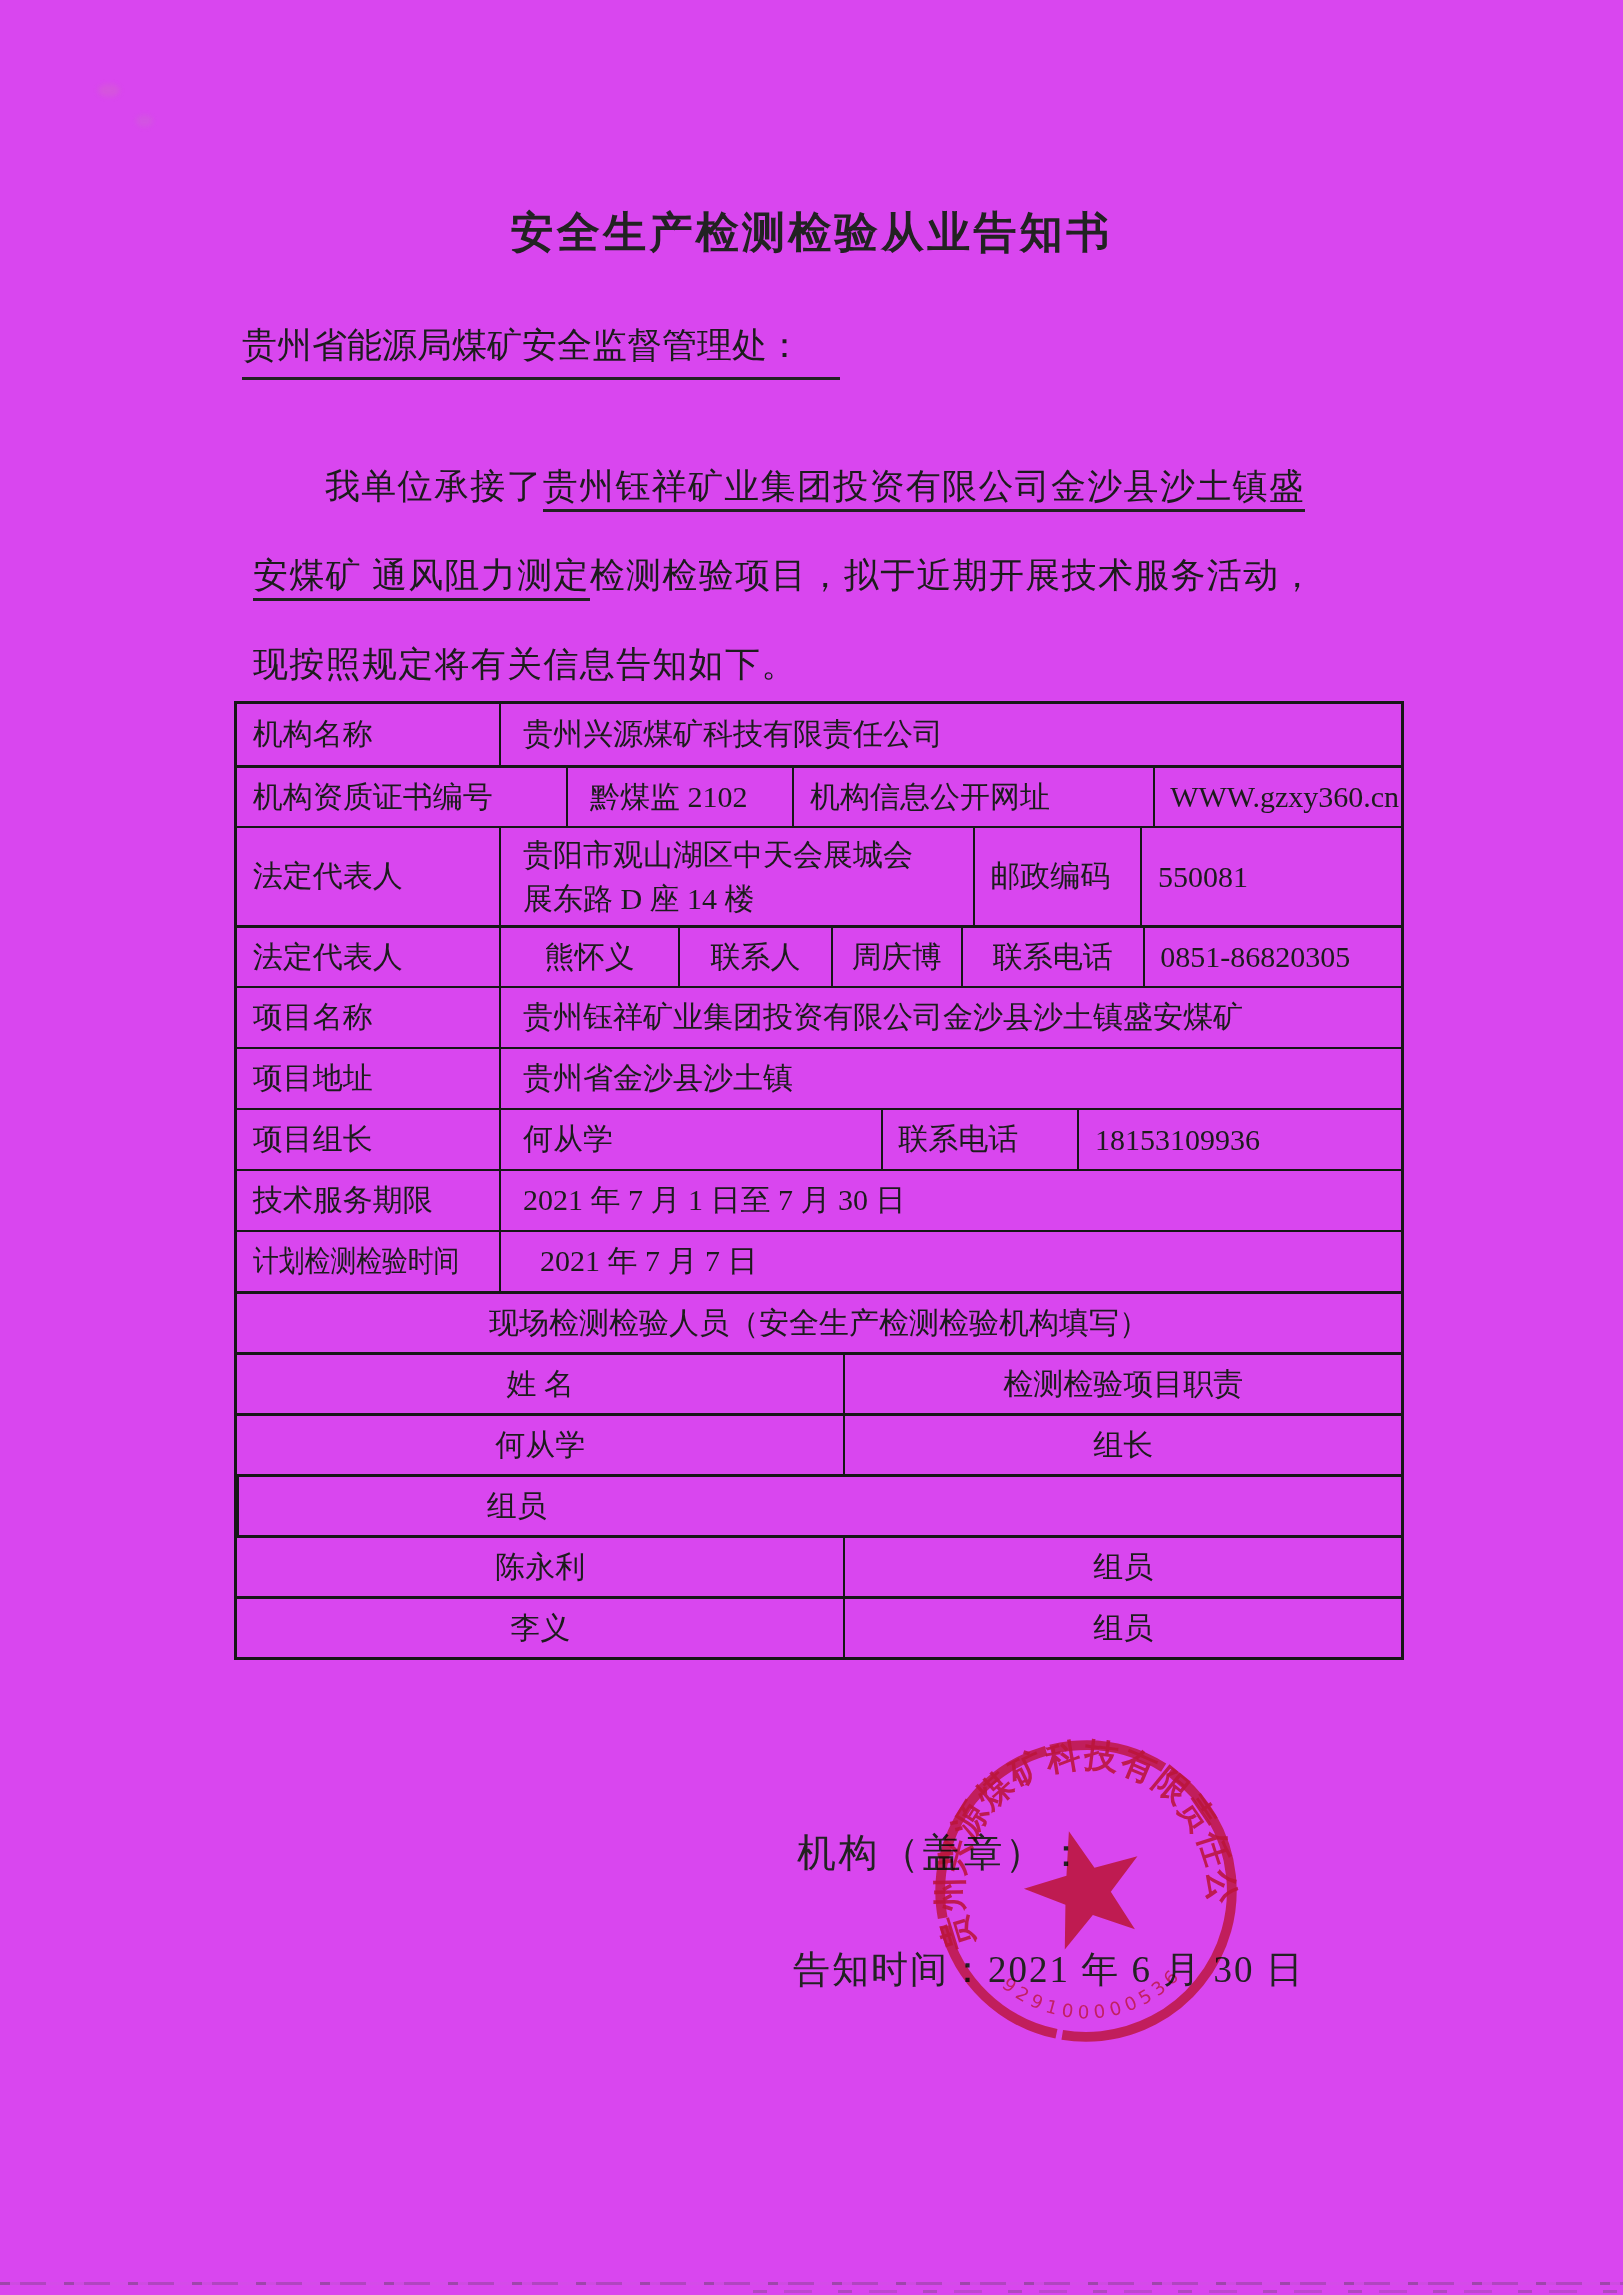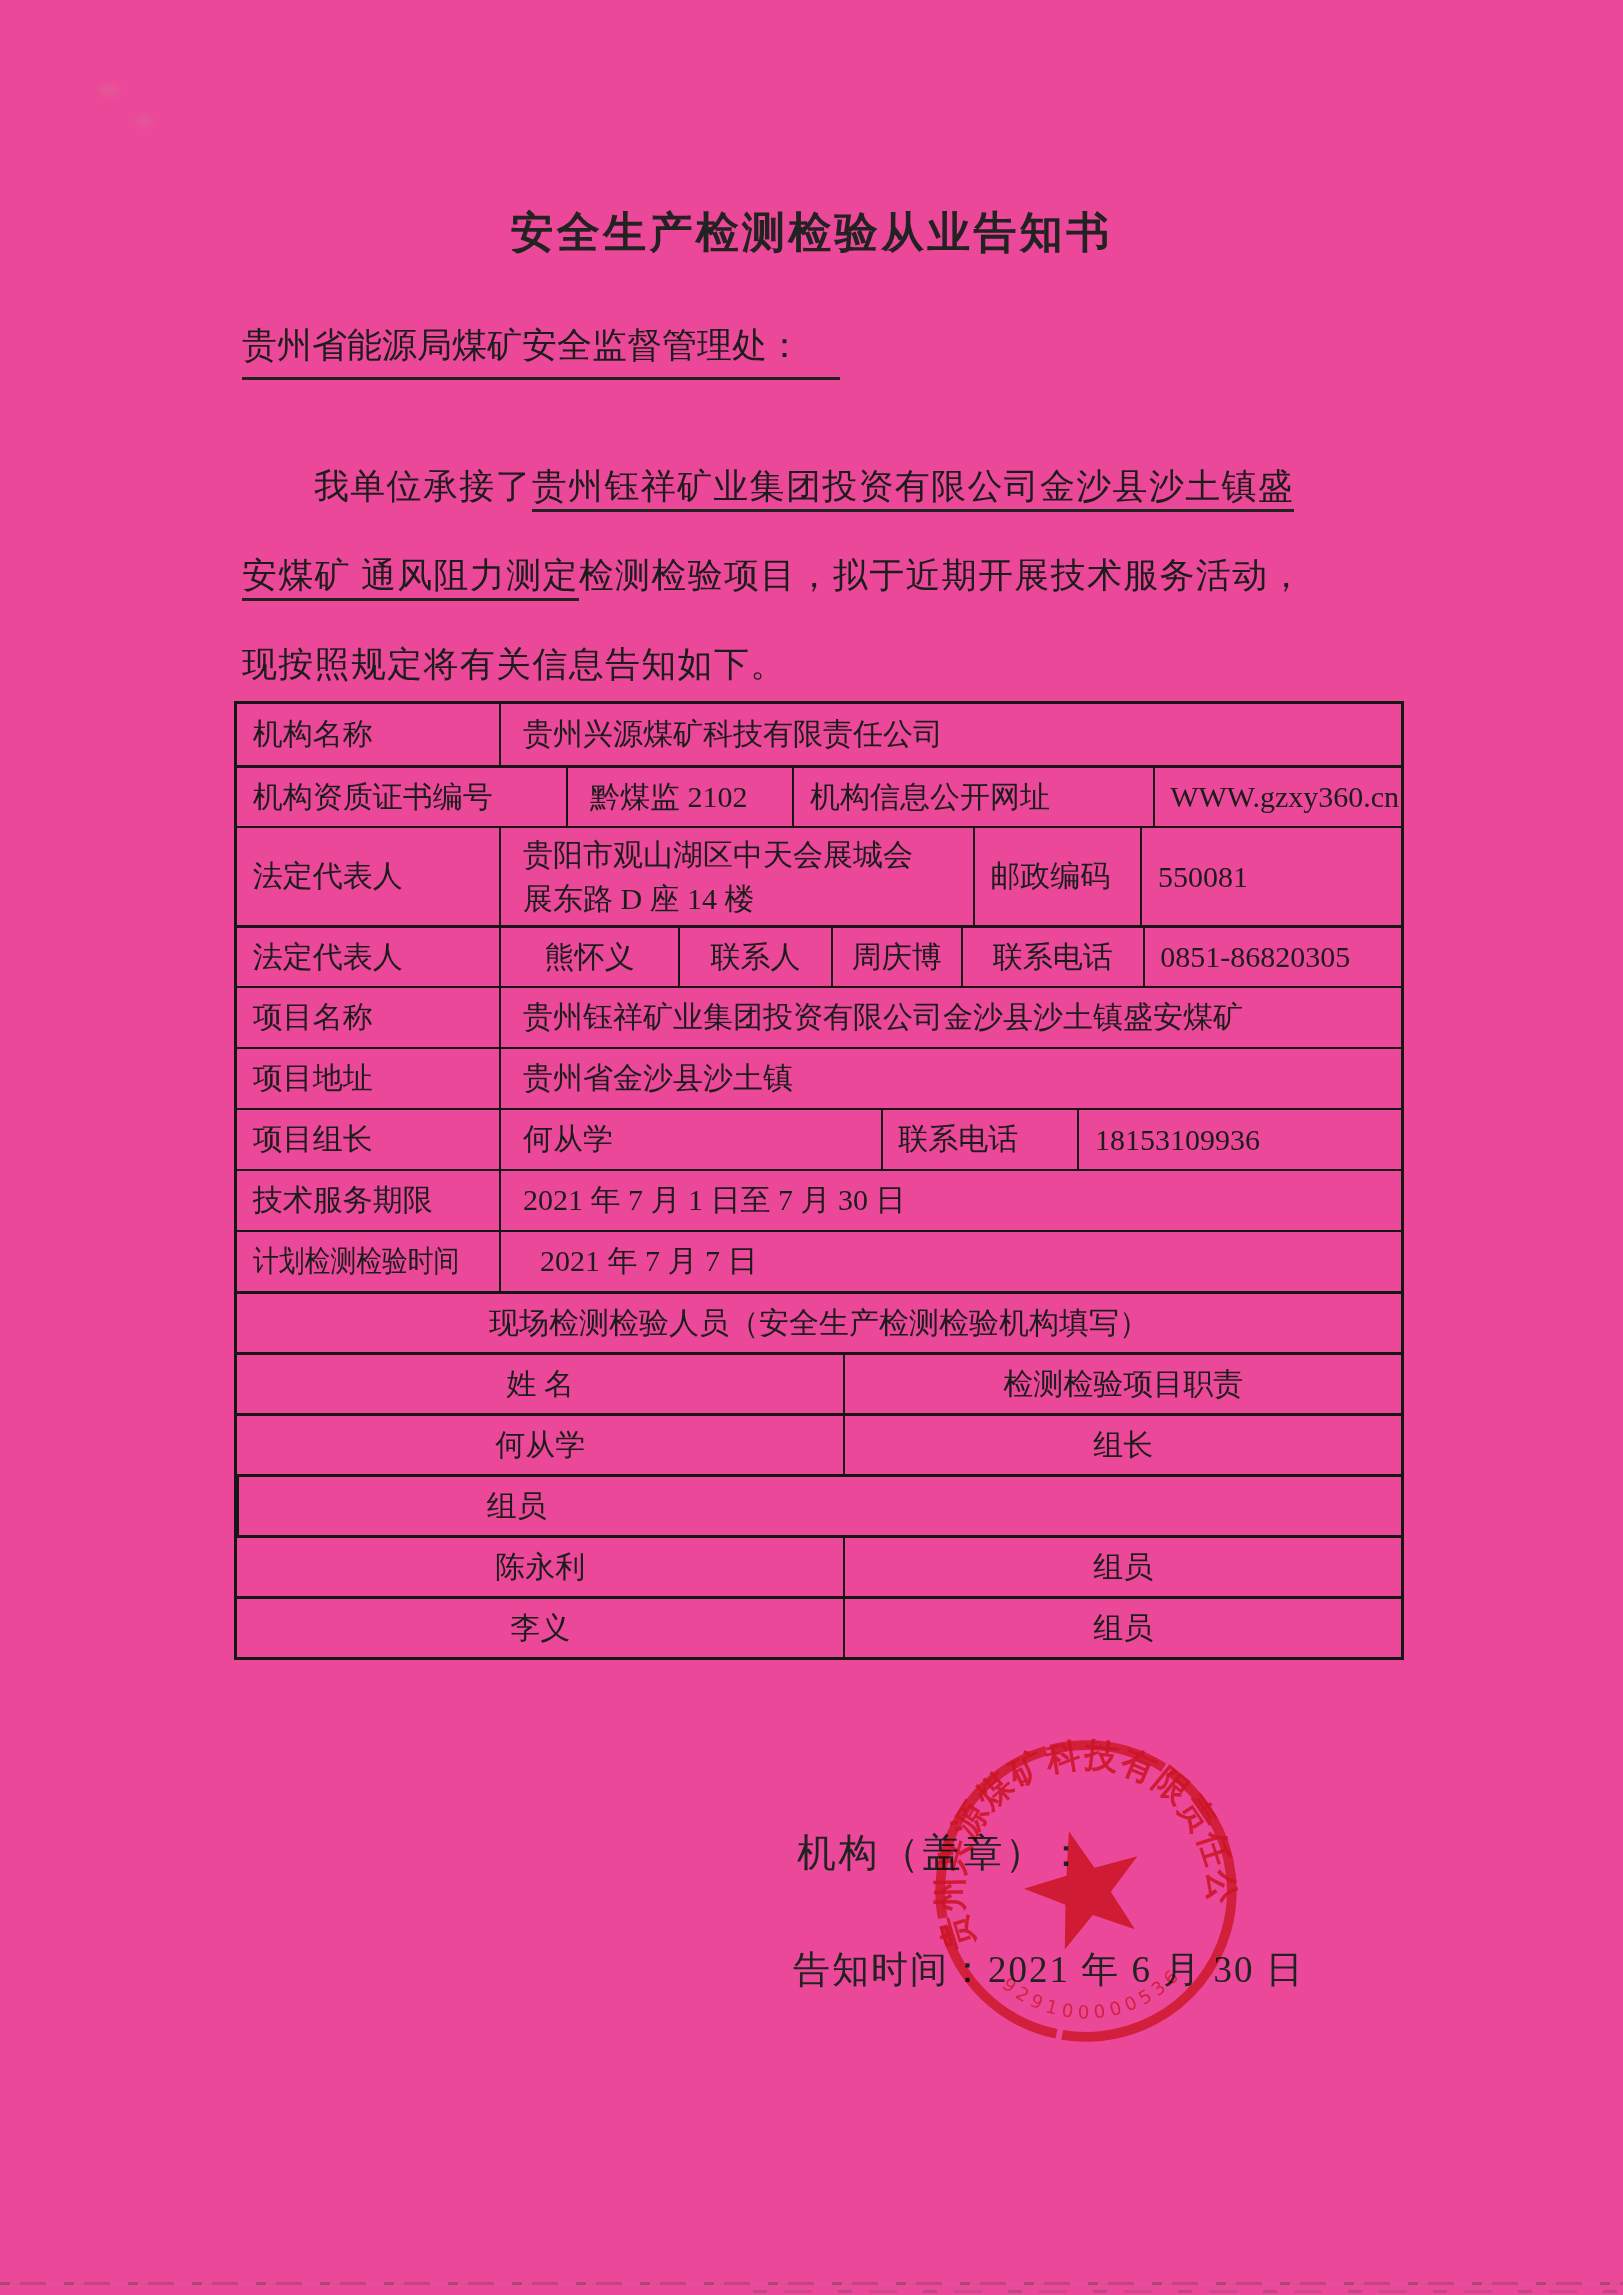--- a/index.html
+++ b/index.html
@@ -1,20 +1,20 @@
 <!DOCTYPE html>
 <html style="font-size:10.5px"><head>
 <meta charset="utf-8">
 <style>
   html,body{margin:0;padding:0;background:#888;}
   .page{
     position:relative;
     width:1623px;height:2295px;
     margin:0 auto;
-    background:#ec4899;
+    background:#d946ef;
     font-family:"Liberation Serif","DejaVu Serif",serif;
     color:#1c1c1c;
     overflow:hidden;
   }
   
   .smudge{position:absolute;border-radius:50%;filter:blur(2.6px);}
   .smudge.s1{left:98px;top:84px;width:22px;height:13px;background:rgba(200,150,150,.18);}
   .smudge.s2{left:136px;top:115px;width:17px;height:11.8px;background:rgba(180,160,160,.15);}
 
   .title{
@@ -26,21 +26,21 @@
   .salutation{
     position:absolute;left:242px;top:322px;
     font-size:35px;
   }
   .salutation .u-wrap{
     display:inline-block;
     border-bottom:3.3px solid #222;
     padding:0 38px 7.9px 0;
   }
   .para{
-    position:absolute;left:242px;top:442px;width:1126px;
+    position:absolute;left:253px;top:442px;width:1126px;
     font-size:35px;line-height:89px;
     letter-spacing:1.3px;
   }
   .para .line{white-space:nowrap;}
   .para .indent{display:inline-block;width:72px;}
   .u-seg{border-bottom:3.3px solid #222;padding-bottom:2.6px;}
 
   
   .tbl{
     position:absolute;left:234px;top:701px;width:1170px;

